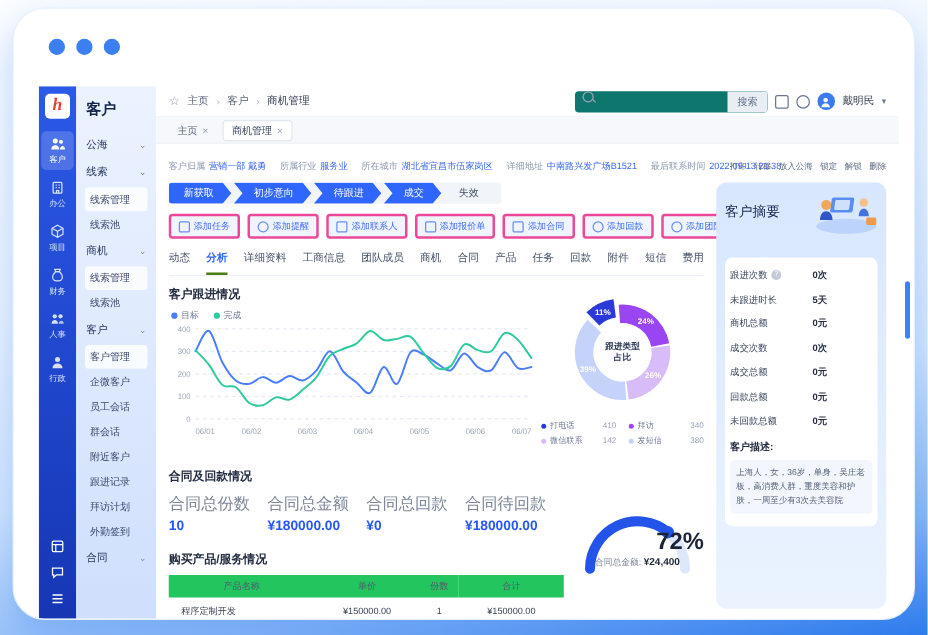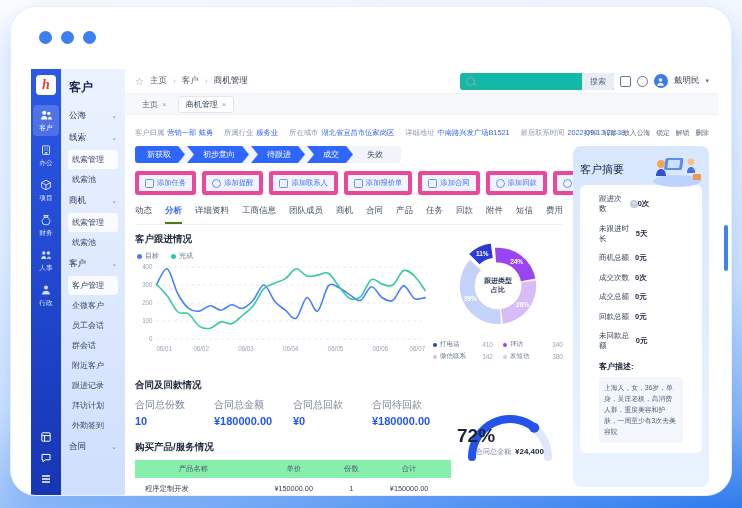--- a/index.html
+++ b/index.html
@@ -38,21 +38,21 @@
   .sm-item.selected{background:rgba(255,255,255,.8)}
 
   
   .main{flex:1;min-width:0;background:#fff;display:flex;flex-direction:column}
   .topbar{height:24px;flex:none;display:flex;align-items:center;gap:6px;padding:0 10px;
           border-bottom:1px solid #f0f2f6;font-size:8.5px;color:#5a6578}
   .star{color:#8a93a6;font-size:10px}
   .crumb{cursor:pointer}
   .crumb.current{color:#333c4e}
   .crumb-sep{color:#b6bdc9}
-  .search{margin-left:auto;display:flex;align-items:center;background:#14b8a6;border-radius:3px;height:17px;
+  .search{margin-left:auto;display:flex;align-items:flex-start;background:#0f766e;border-radius:3px;height:17px;
           width:148px;padding-left:6px;overflow:hidden}
   .search-glass{width:7px;height:7px;border:1.2px solid #9aa4b5;border-radius:50%;position:relative;margin-right:4px;flex:none}
   .search-glass:after{content:"";position:absolute;width:4px;height:1.2px;background:#9aa4b5;transform:rotate(45deg);right:-3px;bottom:-1px}
   .search-input{flex:1;border:0;background:transparent;font-size:8px;outline:none;min-width:0}
   .search-btn{height:17px;padding:0 8px;background:#e9edf4;color:#5c6b84;font-size:8px;display:flex;
               align-items:center;cursor:pointer;flex:none}
   .tb-icon{width:9px;height:9px;border:1.2px solid #6b7790;border-radius:2px;cursor:pointer}
   .tb-icon.round{border-radius:50%}
   .avatar{width:14px;height:14px;border-radius:50%;background:#3a7bf0;display:flex;align-items:center;
           justify-content:center;overflow:hidden;cursor:pointer}
@@ -80,21 +80,21 @@
             width:fit-content;padding-right:4px}
   .stage{height:17px;line-height:17px;color:#fff;font-size:8px;text-align:center;background:#2f66ff;
          padding:0 14px 0 16px;margin-right:2px;cursor:pointer;
          clip-path:polygon(0 0,calc(100% - 7px) 0,100% 50%,calc(100% - 7px) 100%,0 100%,7px 50%)}
   .stage.first{clip-path:polygon(0 0,calc(100% - 7px) 0,100% 50%,calc(100% - 7px) 100%,0 100%);
                border-radius:3px 0 0 3px;padding-left:12px}
   .stage.off{background:transparent;color:#45526b;clip-path:none;padding:0 12px}
 
   .actions{display:flex;gap:6px;margin-top:8px}
   .action-btn{display:flex;align-items:center;gap:3px;font-size:7.3px;color:#3f6bff;background:#eff4ff;
-              border:4px solid #ec4899;border-radius:3px;padding:3px 6px;white-space:nowrap;cursor:pointer}
+              border:2px solid #ec4899;border-radius:3px;padding:3px 6px;white-space:nowrap;cursor:pointer}
   .action-ico{width:7px;height:7px;border:1px solid #3f6bff;border-radius:1.5px;opacity:.75;flex:none}
   .action-ico.round{border-radius:50%}
 
   .tabs{display:flex;gap:13px;margin-top:10px;border-bottom:1px solid #eef1f5;font-size:8.5px;color:#434f66}
   .tab{padding-bottom:5px;white-space:nowrap;cursor:pointer}
   .tab.active{color:#2f66ff;font-weight:bold;border-bottom:2px solid #4d7c0f}
 
   .charts{display:flex;margin-top:8px;gap:4px}
   .chart-line{flex:1;min-width:0}
   .chart-title{font-size:9.5px;font-weight:bold;color:#232c40}
@@ -108,47 +108,47 @@
                 width:100%;margin-top:3px}
   .dl-item{display:flex;align-items:center;gap:3px;cursor:pointer}
   .dl-dot{width:4px;height:4px;border-radius:50%;flex:none}
   .dl-val{margin-left:auto;color:#9aa4b8}
 
   .bottom{display:flex;margin-top:4px;gap:6px}
   .bottom-left{flex:1;min-width:0}
   .section-title{font-size:9.5px;font-weight:bold;color:#232c40;margin:14px 0 6px}
   .cstats{display:flex}
   .cstat{flex:1}
-  .cstat-label{font-size:10px;color:#7d8798}
+  .cstat-label{font-size:13px;color:#7d8798}
   .cstat-value{font-size:11px;font-weight:bold;color:#2456ff;margin-top:3px}
   .ptable{width:100%;border-collapse:collapse;font-size:7.3px;margin-top:2px}
-  .ptable th{background:#86efac;color:#505b70;font-weight:normal;padding:4px 0}
+  .ptable th{background:#22c55e;color:#505b70;font-weight:normal;padding:4px 0}
   .ptable td{color:#3a4354;padding:5.5px 0;text-align:center;border-bottom:1px solid #f3f5f8}
   .ptable td:first-child{text-align:left;padding-left:10px}
   .gauge{width:106px;flex:none;position:relative;display:flex;flex-direction:column;align-items:center;
          justify-content:center}
   #gauge-svg{width:102px;height:58px;display:block}
-  .gauge-value{position:absolute;top:50%;left:0;right:0;margin-top:-8px;text-align:left;font-size:19px;
+  .gauge-value{position:absolute;top:50%;left:0;right:0;margin-top:-8px;text-align:right;font-size:19px;
                font-weight:bold;color:#1b2436}
   .gauge-sub{position:absolute;top:50%;margin-top:14px;left:0;right:0;text-align:center;font-size:7px;color:#7d8798}
   .gauge-sub b{color:#1b2436;font-size:8px}
 
   
   .panel-btns{display:flex;gap:5px;justify-content:flex-end;margin-top:2px}
   .pbtn{font-size:8px;padding:3px 7px;border-radius:3px;border:1px solid #d8dfeb;color:#3c4658;background:#fff;
         cursor:pointer;white-space:nowrap}
   .pbtn.primary{background:#2f66ff;border-color:#2f66ff;color:#fff}
   .panel-links{display:flex;gap:6px;justify-content:flex-end;font-size:6.8px;color:#5b6880;margin:7px 0 8px;
                white-space:nowrap}
   .panel-links span{cursor:pointer}
   .sum-card{flex:1;background:linear-gradient(180deg,#d8e7fe,#eaf3ff);border-radius:8px;padding:8px 7px;
             position:relative;overflow:hidden}
   .sum-title{font-size:11px;font-weight:normal;color:#16264d;margin-top:8px}
   .sum-illus{position:absolute;right:4px;top:2px}
-  .sum-inner{background:#fff;border-radius:6px;margin-top:8px;padding:9px 19px 10px}
+  .sum-inner{background:#fff;border-radius:6px;margin-top:29px;padding:9px 4px 10px}
   .srow{display:flex;align-items:center;font-size:7.5px;color:#39445c;margin-bottom:9.5px}
   .srow-label{display:flex;align-items:center;gap:3px}
   .srow-value{margin-left:auto;font-weight:bold;color:#232c40;width:48px}
   .info-dot{width:8px;height:8px;border-radius:50%;background:#c3cbd9;color:#fff;font-size:6px;
             display:inline-flex;align-items:center;justify-content:center;cursor:pointer}
   .desc-label{font-size:8px;font-weight:bold;color:#232c40;margin:3px 0 5px}
   .desc-box{background:#f3f7fd;border-radius:4px;padding:5px;font-size:6.8px;color:#55617a;line-height:1.65}
   .scroll-thumb{position:absolute;right:3px;top:218px;width:4px;height:46px;border-radius:2px;background:#3b82f6}
 </style>
 </head>

